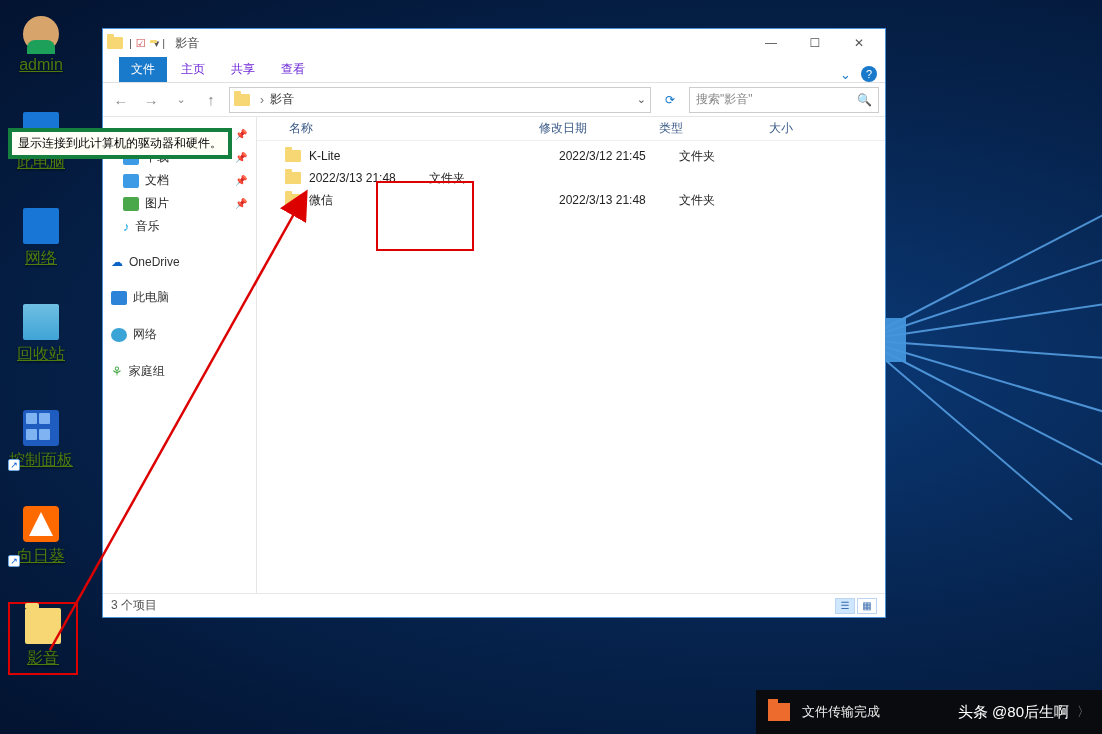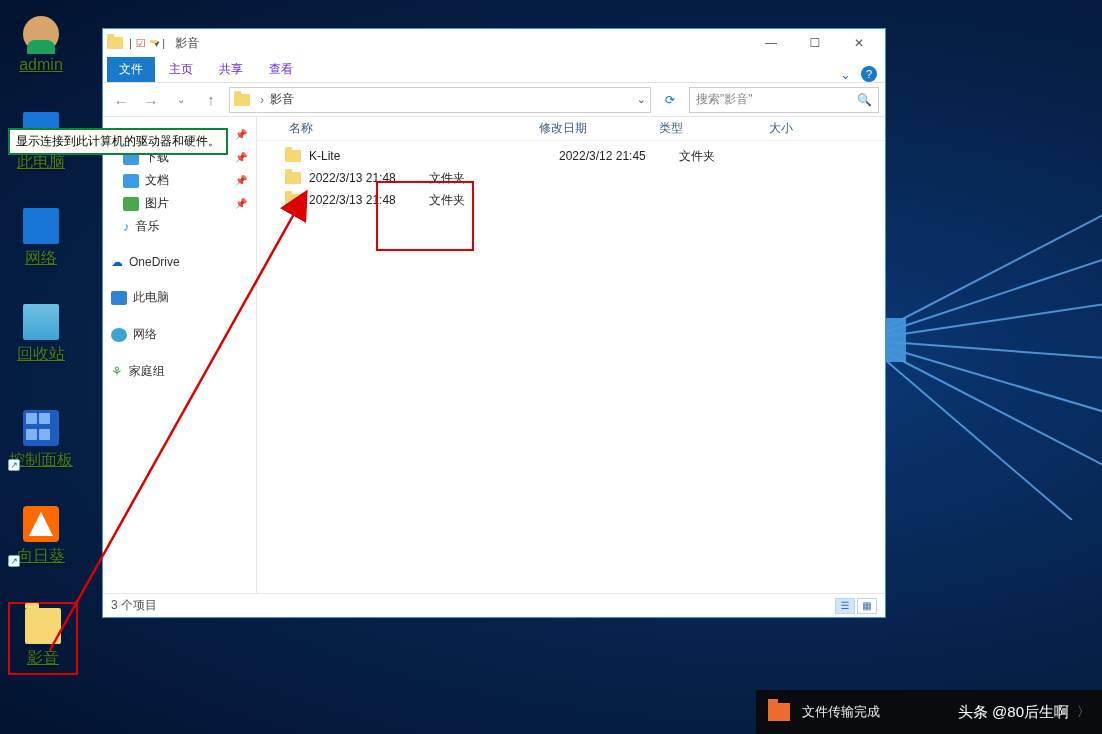--- a/index.html
+++ b/index.html
@@ -28,38 +28,38 @@
   .net-ico { width:34px; height:24px; background:#1877d6; border-radius:2px; }
   .cpl-ico { width:32px; height:30px; background:#1f5cbf; border-radius:3px; display:flex; flex-wrap:wrap; padding:3px; gap:2px;}
   .cpl-ico span{width:11px;height:11px;background:#7fb3f2;border-radius:1px;}
   .sun-ico { width:32px; height:32px; background:#ff6a00; border-radius:4px; position:relative; }
   .sun-ico:before{content:"";position:absolute;inset:6px;background:#fff;clip-path:polygon(50% 0,100% 100%,0 100%);}
   .user-ico{width:32px;height:32px;border-radius:50%;background:#d7a56b;position:relative;}
   .user-ico:after{content:"";position:absolute;left:4px;right:4px;bottom:-2px;height:14px;background:#1ca05a;border-radius:8px 8px 0 0;}
   .shortcut-arrow{position:absolute;left:0;bottom:0;width:12px;height:12px;background:#fff;border:1px solid #6aa6e0;border-radius:2px;display:flex;align-items:center;justify-content:center;color:#0b5ed7;font-size:9px;}
 
   
-  .tooltip { position:absolute; left:8px; top:128px; background:#fffff7; color:#000; border:2px solid #15803d; padding:3px 6px; font-size:12px; z-index:50; }
+  .tooltip { position:absolute; left:8px; top:128px; background:#fffff7; color:#000; border:4px solid #15803d; padding:3px 6px; font-size:12px; z-index:50; }
 
   
   .explorer {
     position:absolute; left:102px; top:28px; width:784px; height:590px;
     background:#fff; border:1px solid #4a90d6; color:#000;
     display:flex; flex-direction:column;
   }
   .titlebar { height:28px; display:flex; align-items:center; padding:0 4px; }
   .titlebar .tb-icons { display:flex; align-items:center; gap:2px; }
   .mini-folder{width:16px;height:12px;background:#f7d774;border-radius:1px;position:relative;}
   .mini-folder:before{content:"";position:absolute;top:-3px;left:0;width:7px;height:3px;background:#f7d774;border-radius:1px 1px 0 0;}
   .titlebar .qat{display:flex;gap:4px;align-items:center;margin-left:6px;color:#555;font-size:11px;}
   .titlebar .title{margin-left:10px;font-size:12px;color:#444;}
   .win-controls{margin-left:auto;display:flex;}
   .win-controls .wc{width:44px;height:28px;display:flex;align-items:center;justify-content:center;color:#555;font-size:12px;}
 
-  .ribbon-tabs{height:26px;display:flex;align-items:flex-end;background:#fff;border-bottom:1px solid #e0e0e0;padding-left:4px;gap:2px;}
+  .ribbon-tabs{height:26px;display:flex;align-items:flex-end;background:#fff;border-bottom:1px solid #e0e0e0;padding-left:16px;gap:2px;}
   .ribbon-tabs .tab{padding:4px 12px;font-size:12px;color:#6d28d9;}
   .ribbon-tabs .tab.file{background:#1979ca;color:#fff;}
   .ribbon-help{margin-left:auto;margin-right:8px;color:#1979ca;display:flex;align-items:center;gap:10px;font-size:13px;}
 
   .addrbar{height:34px;display:flex;align-items:center;gap:6px;padding:3px 6px;border-bottom:1px solid #e6e6e6;}
   .nav-btn{width:24px;height:24px;display:flex;align-items:center;justify-content:center;color:#8a8a8a;font-size:15px;}
   .path-box{flex:1;height:26px;border:1px solid #ccc;display:flex;align-items:center;padding:0 4px;gap:6px;font-size:12px;color:#333;}
   .path-box .mini-folder{margin-right:4px;}
   .path-box .chev{color:#777;}
   .path-box .end-chev{margin-left:auto;color:#555;font-size:11px;}
@@ -275,20 +275,21 @@
           <div class="c-date">2022/3/12 21:45</div>
           <div class="c-type">文件夹</div>
         </div>
         <div class="row">
           <span class="mini-folder"></span>
           <div class="c-date">2022/3/13 21:48</div>
           <div class="c-type">文件夹</div>
         </div>
         <div class="row">
           <span class="mini-folder"></span>
+          <div class="c-name">微信</div>
           <div class="c-date">2022/3/13 21:48</div>
           <div class="c-type">文件夹</div>
         </div>
       </div>
     </div>
   </div>
 
   <div class="statusbar">
     <span>3 个项目</span>
     <div class="view-toggle">

